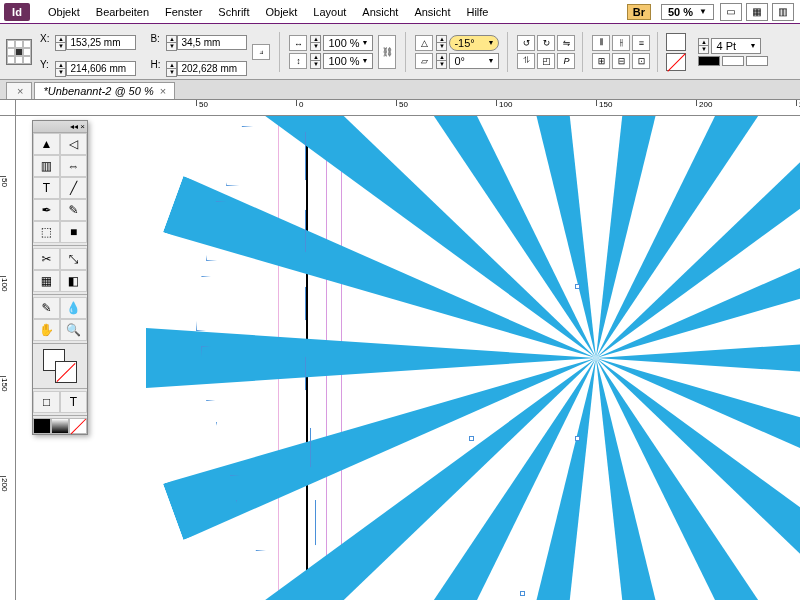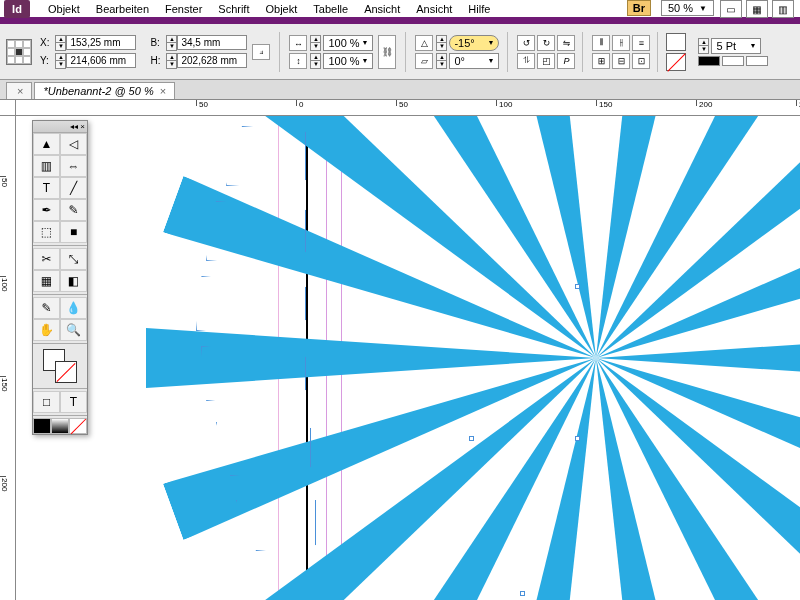--- a/index.html
+++ b/index.html
@@ -1,32 +1,32 @@
 <!DOCTYPE html>
 <html><head>
 <meta charset="utf-8">
 <style>
 * { margin: 0; padding: 0; box-sizing: border-box; font-family: Tahoma, Arial, sans-serif; font-size: 11px; }
 body { background: #f0f0f0; width: 800px; height: 600px; overflow: hidden; position: relative; }
-.menubar { background: #fff; height: 24px; display: flex; align-items: flex-start; padding: 0 4px; border-bottom: 7px solid #701a75; box-shadow: 0 2px 3px rgba(0,0,0,0.15); }
+.menubar { background: #fff; height: 24px; display: flex; align-items: center; padding: 0 4px; border-bottom: 1px solid #701a75; box-shadow: 0 2px 3px rgba(0,0,0,0.15); }
 .app-icon { width: 26px; height: 18px; background: #6b2d5c; color: #fff; display: inline-flex; align-items: center; justify-content: center; font-weight: bold; margin-right: 10px; border-radius: 2px; }
 .menu-item { padding: 3px 8px; cursor: default; }
 .spacer { flex: 1; }
 .br-badge { background: #f5c86f; border: 1px solid #a8863a; padding: 1px 5px; margin: 0 6px; font-weight: bold; }
-.zoom-combo { border: 1px solid #888; background: #fff; padding: 1px 6px; margin: 0 4px; display: flex; align-items: center; }
+.zoom-combo { border: 1px solid #888; background: #fff; padding: 1px 6px; margin: 0 4px; display: flex; align-items: center; font-weight: bold; }
 .zoom-combo .tri { margin-left: 6px; font-size: 8px; }
 .view-icon { width: 22px; height: 18px; border: 1px solid #888; background: #fff; margin: 0 2px; display: inline-flex; align-items: center; justify-content: center; font-size: 10px; }
 
 .control-bar { background: #ececec; border-bottom: 1px solid #999; padding: 4px 6px; height: 56px; display: flex; align-items: center; gap: 4px; }
 .ref-grid { width: 26px; height: 26px; border: 1px solid #777; background: #fff; display: grid; grid-template-columns: repeat(3,1fr); grid-template-rows: repeat(3,1fr); margin-right: 4px; }
 .ref-grid div { border: 0.5px solid #bbb; }
 .ref-grid .sel { background: #333; }
 .xy-group { display: grid; grid-template-columns: auto auto; grid-template-rows: 1fr 1fr; gap: 2px 6px; align-items: center; }
 .lbl { font-size: 10px; }
-.field { display: flex; align-items: center; }
+.field { display: flex; align-items: center; margin-top: 8px; }
 .stepper { display: flex; flex-direction: column; width: 11px; border: 1px solid #888; }
 .stepper span { height: 7px; background: #f5f5f5; font-size: 6px; text-align: center; line-height: 6px; border-bottom: 1px solid #888; cursor: pointer; }
 .stepper span:last-child { border-bottom: none; }
 .val { border: 1px solid #888; background: #fff; padding: 1px 3px; min-width: 70px; font-size: 10px; }
 .sep { width: 1px; height: 40px; background: #bbb; margin: 0 4px; }
 .pct-group { display: flex; flex-direction: column; gap: 2px; }
 .pct-row { display: flex; align-items: center; gap: 2px; }
 .combo { border: 1px solid #888; background: #fff; padding: 1px 4px; display: flex; align-items: center; min-width: 50px; }
 .combo .tri { margin-left: auto; font-size: 7px; }
 .hl { background: #ffe88a; border-radius: 10px; padding: 1px 4px; }
@@ -79,21 +79,21 @@
 </head>
 <body>
 
 <div class="menubar">
   <div class="app-icon">Id</div>
   <div class="menu-item">Objekt</div>
   <div class="menu-item">Bearbeiten</div>
   <div class="menu-item">Fenster</div>
   <div class="menu-item">Schrift</div>
   <div class="menu-item">Objekt</div>
-  <div class="menu-item">Tabelle</div>
+  <div class="menu-item">Layout</div>
   <div class="menu-item">Ansicht</div>
   <div class="menu-item">Ansicht</div>
   <div class="menu-item">Hilfe</div>
   <div class="spacer"></div>
   <div class="br-badge">Br</div>
   <div class="zoom-combo">
       <span>50 %</span>
       <span class="tri">▼</span>
     </div>
   <div class="view-icon">▭</div>
@@ -226,21 +226,21 @@
     <div class="swatch none"></div>
   </div>
   <div style="width:4px"></div>
   <div class="pct-group">
     <div class="pct-row">
         <div class="stepper">
           <span>▲</span>
           <span>▼</span>
         </div>
         <div class="combo">
-          <span>5 Pt</span>
+          <span>4 Pt</span>
           <span class="tri">▼</span>
         </div>
       </div>
     <div class="stroke-grid">
       <div class="stroke-cell" style="background:#000"></div>
       <div class="stroke-cell"></div>
       <div class="stroke-cell"></div>
     </div>
   </div>
 </div>

